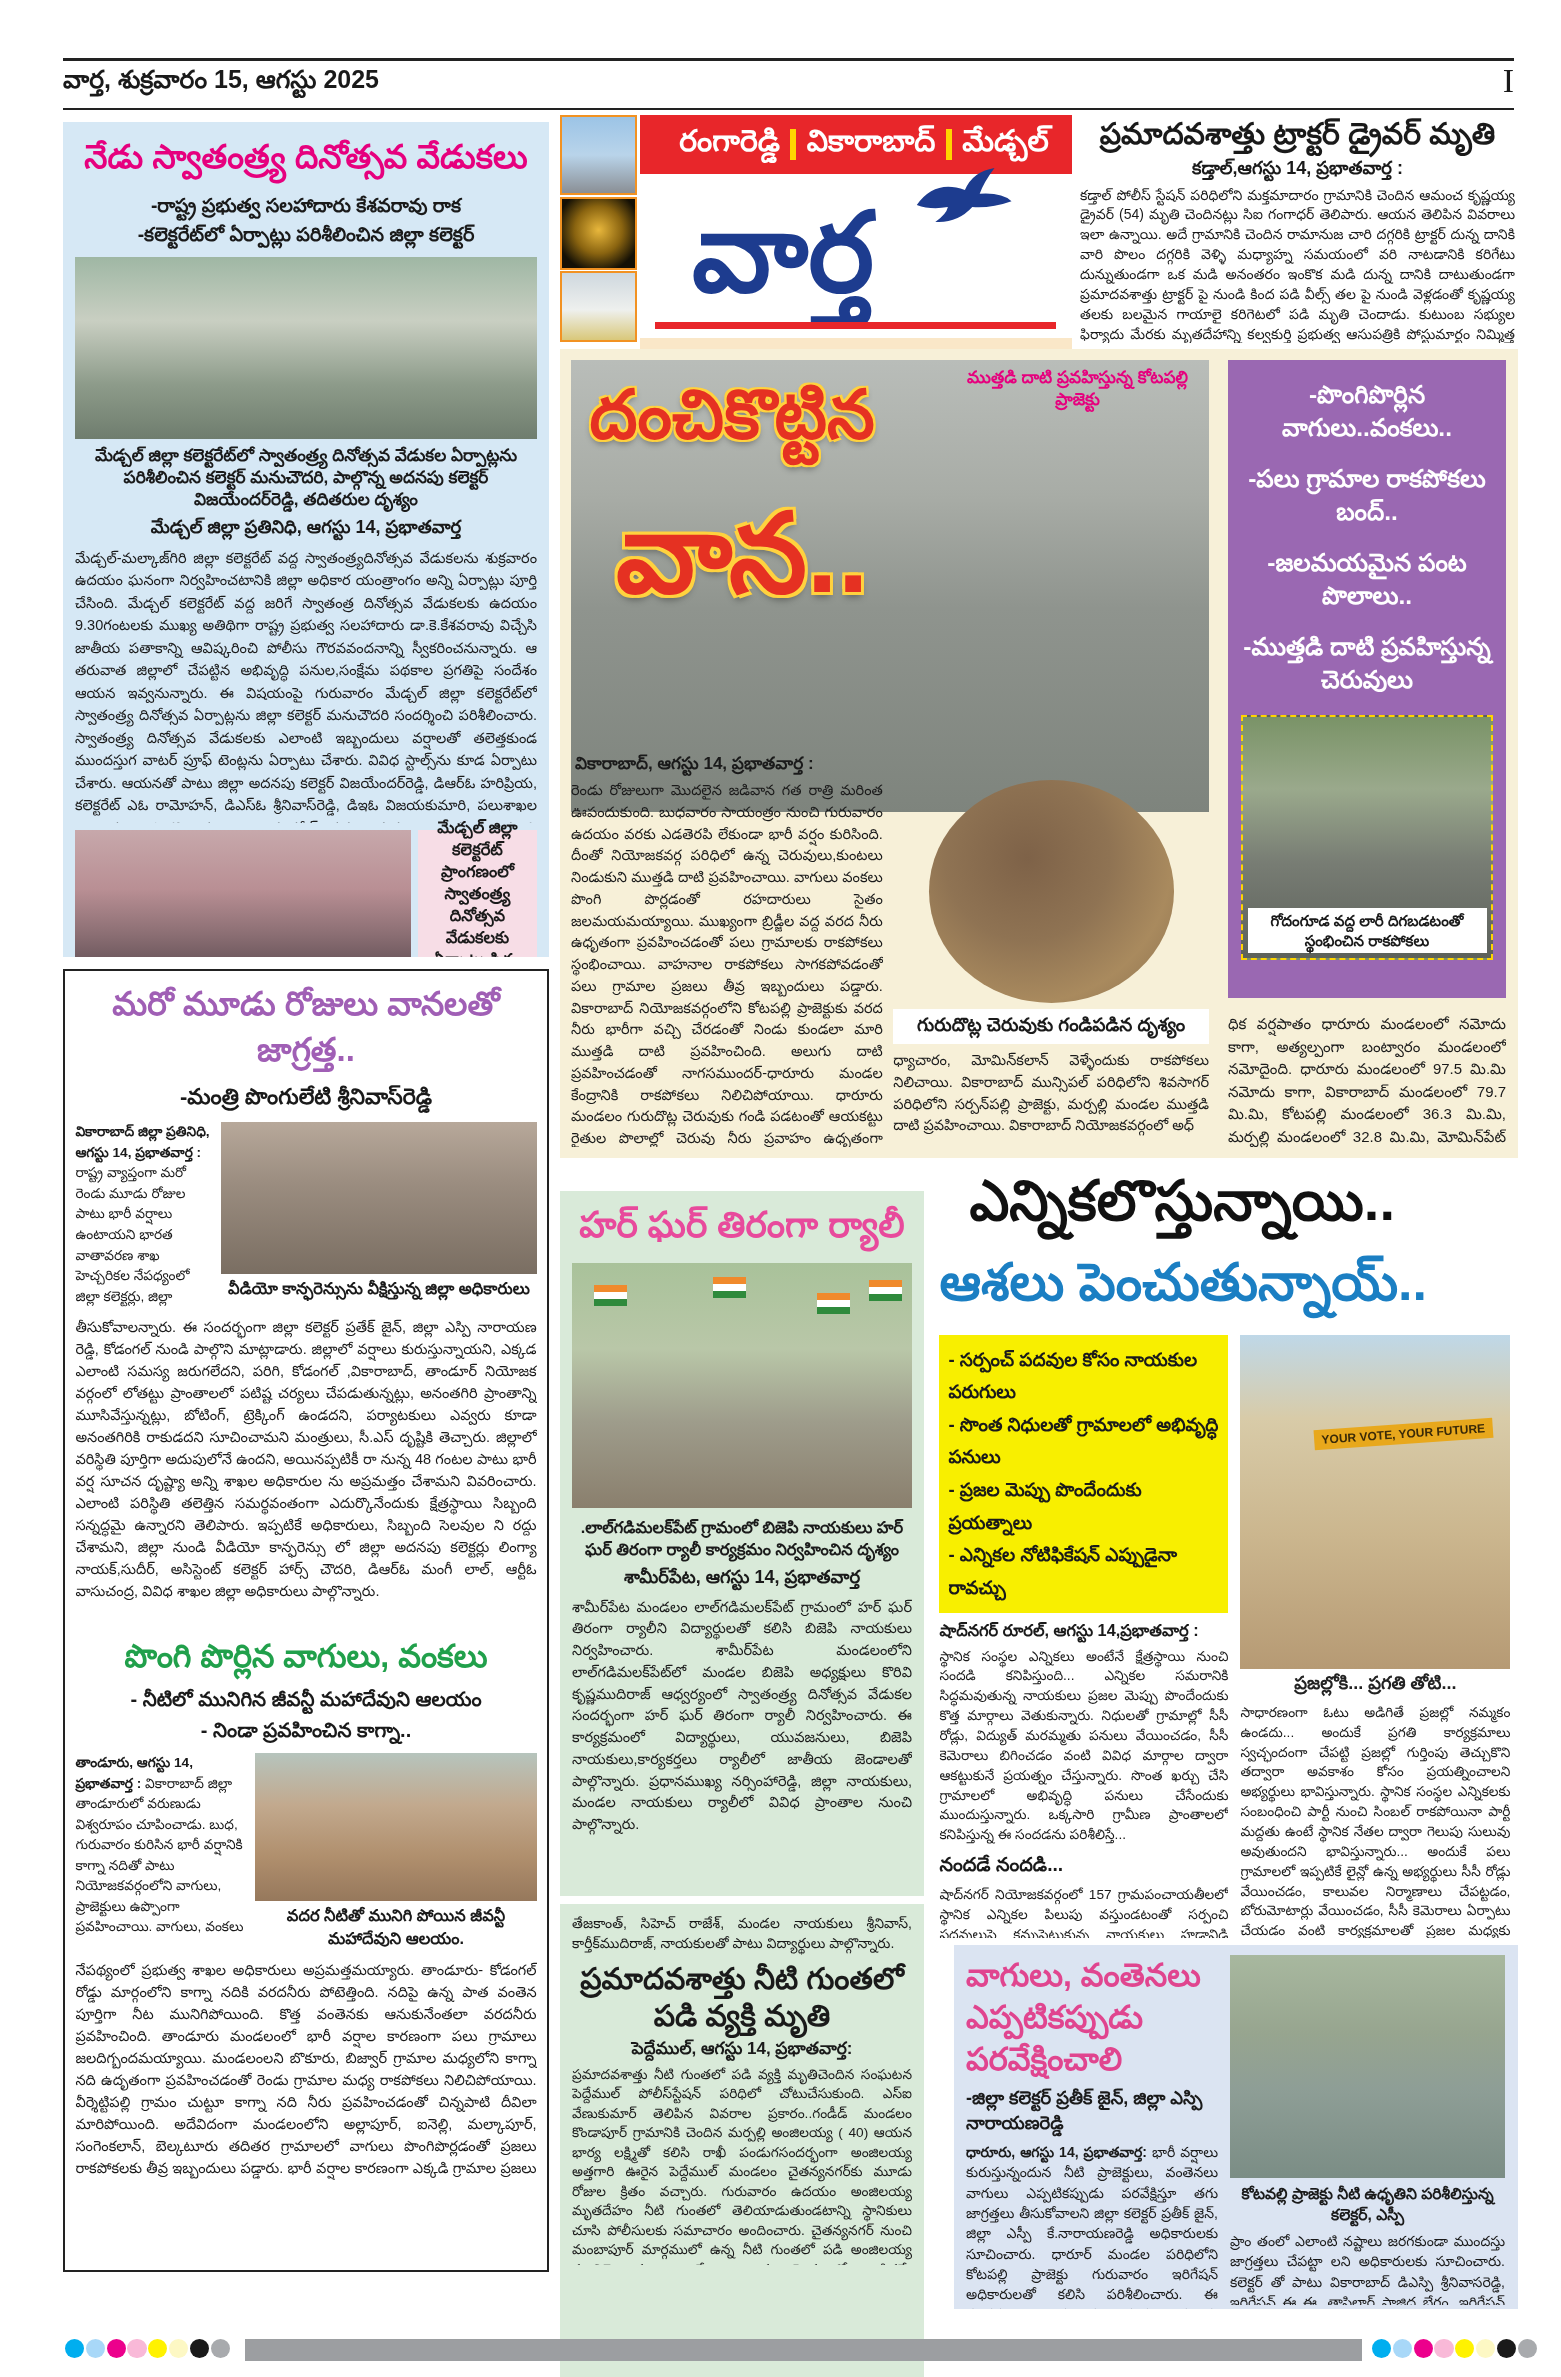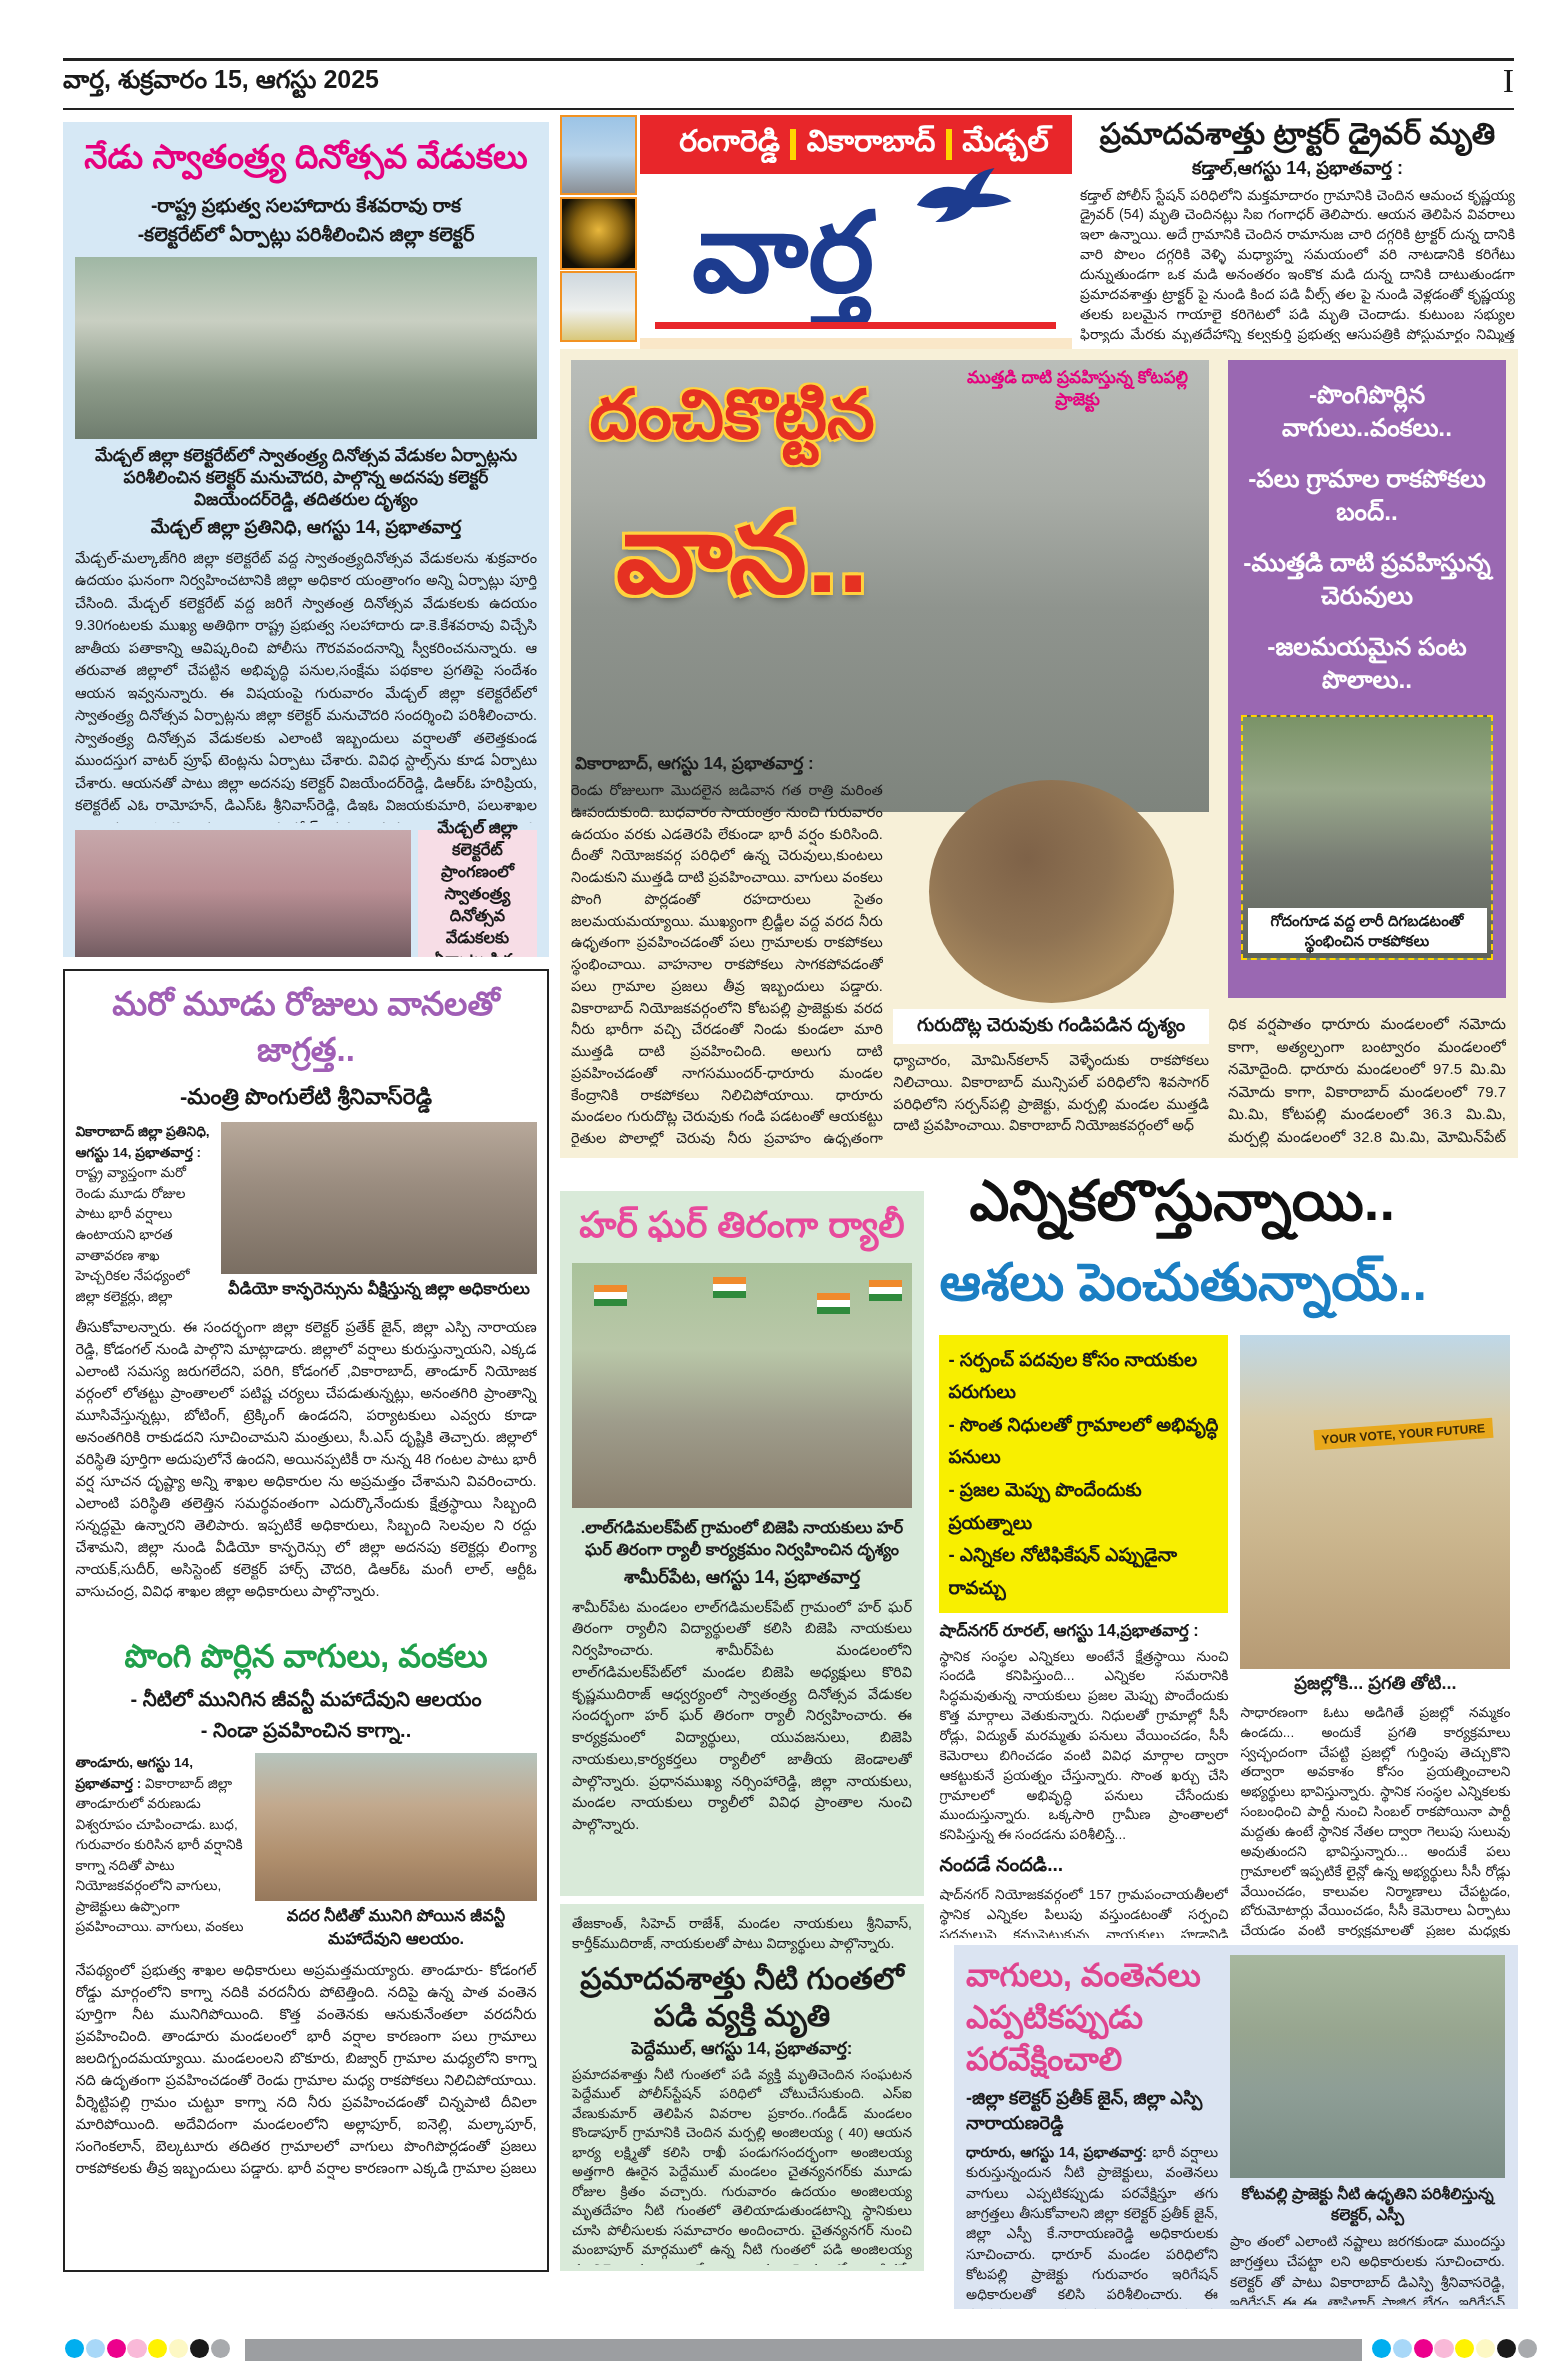--- a/index.html
+++ b/index.html
@@ -99,21 +99,21 @@
   .tg-head{color:#e84a9c;font-size:36px;font-weight:bold;margin:3px 0 9px;}
   .tg-photo{width:100%;height:245px;background:linear-gradient(180deg,#a9c29a 0%,#b9c7a8 35%,#9e9c8b 65%,#8a7f6d 100%);position:relative;}
   .flag{position:absolute;width:33px;height:21px;display:flex;flex-direction:column;}
   .flag div{flex:1;}
   .f-s{background:#f08a2c;} .f-w{background:#fff;} .f-g{background:#2f8a3c;}
   .tg-cap{font-size:16.3px;font-weight:bold;text-align:center;margin:7.4px 0;line-height:1.35;}
   .tg-date{font-size:18px;font-weight:bold;text-align:center;margin:4.5px 0;}
   .tg-body{font-size:14.5px;line-height:1.5;height:245px;}
 
   
-  .pit{left:560px;top:1904px;width:364px;height:367px;background:#d9ead9;padding:9px 12px;}
+  .pit{left:560px;top:1904px;width:364px;height:474px;background:#d9ead9;padding:9px 12px;}
   .pit-cont{font-size:14px;line-height:1.45;height:42px;}
   .pit-head{font-size:30px;font-weight:bold;line-height:1.25;margin:4.5px 0;}
   .pit-date{font-size:17px;font-weight:bold;margin:3px 0;}
   .pit-body{font-size:13.7px;line-height:1.42;height:200px;}
 
   
   .el{left:932px;top:1162px;width:586px;height:776px;background:#fff;padding:6px 7.4px;}
   .el-h1{font-size:56px;font-weight:bold;color:#111;margin:0 0 4.5px 30px;}
   .el-h2{font-size:52px;font-weight:bold;color:#1b7fc3;margin:0 0 10.4px 0;}
   .el-row{display:flex;gap:12px;}
@@ -245,22 +245,22 @@
       <div class="ms-c1 just clip">రెండు రోజులుగా మొదలైన జడివాన గత రాత్రి మరింత ఊపందుకుంది. బుధవారం సాయంత్రం నుంచి గురువారం ఉదయం వరకు ఎడతెరపి లేకుండా భారీ వర్షం కురిసింది. దీంతో నియోజకవర్గ పరిధిలో ఉన్న చెరువులు,కుంటలు నిండుకుని ముత్తడి దాటి ప్రవహించాయి. వాగులు వంకలు పొంగి పొర్లడంతో రహదారులు సైతం జలమయమయ్యాయి. ముఖ్యంగా బ్రిడ్జీల వద్ద వరద నీరు ఉధృతంగా ప్రవహించడంతో పలు గ్రామాలకు రాకపోకలు స్థంభించాయి. వాహనాల రాకపోకలు సాగకపోవడంతో పలు గ్రామాల ప్రజలు తీవ్ర ఇబ్బందులు పడ్డారు. వికారాబాద్ నియోజకవర్గంలోని కోటపల్లి ప్రాజెక్టుకు వరద నీరు భారీగా వచ్చి చేరడంతో నిండు కుండలా మారి ముత్తడి దాటి ప్రవహించింది. అలుగు దాటి ప్రవహించడంతో నాగసముందర్-ధారూరు మండల కేంద్రానికి రాకపోకలు నిలిచిపోయాయి. ధారూరు మండలం గురుదొట్ల చెరువుకు గండి పడటంతో ఆయకట్టు రైతుల పొలాల్లో చెరువు నీరు ప్రవాహం ఉధృతంగా ప్రవహించి పంట పొలాలకు తీవ్ర నష్టం వాటిల్లింది. గోధంగూడ బ్రిడ్జి పనులు కొనసాగుతుండటంతో అప్రోచ్ రోడ్డులో లారీ బురదలో ఇరుక్కుపోవడంతో అటు వైపుగా రాకపోకలు నిలిచిపోయాయి. గోధంగూడ రైల్వే అండర్ బ్రిడ్జీ వద్ద వరద నీరు అధికంగా ప్రవహించడంతో</div>
       <div class="ms-c2">
         <div class="ms-circle"></div>
         <div class="ms-inscap">గురుదొట్ల చెరువుకు గండిపడిన దృశ్యం</div>
         <div class="ms-c2-body just clip">ధ్యాచారం, మోమిన్‌కలాన్ వెళ్ళేందుకు రాకపోకలు నిలిచాయి. వికారాబాద్ మున్సిపల్ పరిధిలోని శివసాగర్ పరిధిలోని సర్పన్‌పల్లి ప్రాజెక్టు, మర్పల్లి మండల ముత్తడి దాటి ప్రవహించాయి. వికారాబాద్ నియోజకవర్గంలో అధ్</div>
       </div>
     </div>
     <div class="purple">
       <div class="pb-item">-పొంగిపొర్లిన వాగులు..వంకలు..</div>
       <div class="pb-item">-పలు గ్రామాల రాకపోకలు బంద్..</div>
+      <div class="pb-item">-జలమయమైన పంట పొలాలు..</div>
       <div class="pb-item">-ముత్తడి దాటి ప్రవహిస్తున్న చెరువులు</div>
-      <div class="pb-item">-జలమయమైన పంట పొలాలు..</div>
       <div class="pb-photo">
         <div class="pb-cap">గోదంగూడ వద్ద లారీ దిగబడటంతో స్థంభించిన రాకపోకలు</div>
       </div>
     </div>
     <div class="rainfig just clip">ధిక వర్షపాతం ధారూరు మండలంలో నమోదు కాగా, అత్యల్పంగా బంట్వారం మండలంలో నమోదైంది. ధారూరు మండలంలో 97.5 మి.మి నమోదు కాగా, వికారాబాద్ మండలంలో 79.7 మి.మి, కోటపల్లి మండలంలో 36.3 మి.మి, మర్పల్లి మండలంలో 32.8 మి.మి, మోమిన్‌పేట్ మండలంలో 29.8, బంట్వారం మండ లంలో 16.1 మి.మి వర్షపాతం నమోదైనట్లు అధికారులు తెలిపారు.</div>
   </div>
 
   <div class="abs tg clip">
     <div class="tg-head center">హర్ ఘర్ తిరంగా ర్యాలీ</div>
     <div class="tg-photo">

